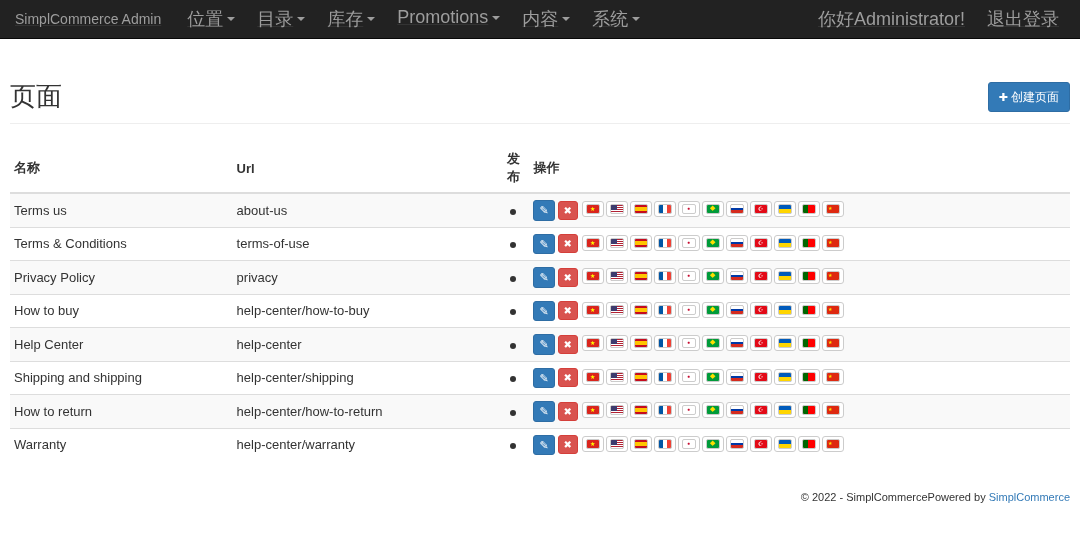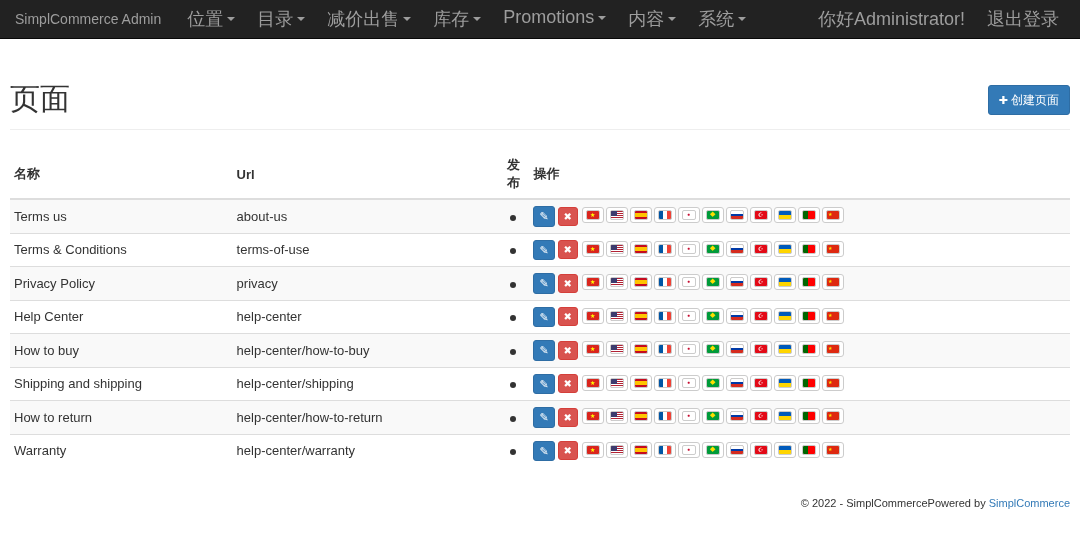--- a/index.html
+++ b/index.html
@@ -6,20 +6,21 @@
     body { font-family: "Helvetica Neue", Helvetica, Arial, sans-serif; font-size: 14px; color: #333; background: #fff; }
     
     .navbar {
       background: #222;
       border-bottom: 1px solid #080808;
       min-height: 29px;
       padding: 0 10px;
       display: flex;
       justify-content: space-between;
       align-items: stretch;
+      text-decoration: underline;
     }
     .navbar-left, .navbar-right { display: flex; align-items: stretch; }
     .navbar-brand {
       color: #9d9d9d;
       font-size: 14px;
       padding: 7px 15px 7px 5px;
       text-decoration: none;
       display: flex;
       align-items: center;
     }
@@ -44,21 +45,21 @@
     .container-fluid { padding: 0 10px; }
     
     .page-header {
       padding: 20px 0 9px;
       margin: 20px 0 20px;
       border-bottom: 1px solid #eee;
       display: flex;
       justify-content: space-between;
       align-items: center;
     }
-    .page-header h1 { font-size: 30px; font-weight: 500; color: #333; }
+    .page-header h1 { font-size: 26px; font-weight: 500; color: #333; }
     
     .btn {
       display: inline-flex;
       align-items: center;
       padding: 5px 10px;
       font-size: 12px;
       line-height: 1.5;
       border-radius: 3px;
       border: 1px solid transparent;
       cursor: pointer;
@@ -150,26 +151,20 @@
     <ul class="navbar-nav" id="nav-left">
         <li>
           <a>
             <span>位置</span>
             <span class="caret"></span>
           </a>
         </li>
         <li>
           <a>
             <span>目录</span>
-            <span class="caret"></span>
-          </a>
-        </li>
-        <li>
-          <a>
-            <span>减价出售</span>
             <span class="caret"></span>
           </a>
         </li>
         <li>
           <a>
             <span>库存</span>
             <span class="caret"></span>
           </a>
         </li>
         <li>
@@ -358,69 +353,69 @@
               </a>
               <a class="flag-btn">
                 <span class="flag f-pt"></span>
               </a>
               <a class="flag-btn">
                 <span class="flag f-cn"></span>
               </a>
             </span></td>
         </tr>
         <tr>
+          <td class="col-name">How to buy</td>
+          <td class="col-url">help-center/how-to-buy</td>
+          <td class="col-pub"><span class="dot"></span></td>
+          <td class="col-act"><span class="action-group">
+              <a class="btn btn-primary btn-xs">
+                <span class="glyph-pencil"></span>
+              </a>
+              <a class="btn btn-danger btn-xs">
+                <span class="glyph-remove"></span>
+              </a>
+            </span><span class="btn-group-flags">
+              <a class="flag-btn">
+                <span class="flag f-vn"></span>
+              </a>
+              <a class="flag-btn">
+                <span class="flag f-us"></span>
+              </a>
+              <a class="flag-btn">
+                <span class="flag f-es"></span>
+              </a>
+              <a class="flag-btn">
+                <span class="flag f-fr"></span>
+              </a>
+              <a class="flag-btn">
+                <span class="flag f-kr"></span>
+              </a>
+              <a class="flag-btn">
+                <span class="flag f-br"></span>
+              </a>
+              <a class="flag-btn">
+                <span class="flag f-ru"></span>
+              </a>
+              <a class="flag-btn">
+                <span class="flag f-tr"></span>
+              </a>
+              <a class="flag-btn">
+                <span class="flag f-ua"></span>
+              </a>
+              <a class="flag-btn">
+                <span class="flag f-pt"></span>
+              </a>
+              <a class="flag-btn">
+                <span class="flag f-cn"></span>
+              </a>
+            </span></td>
+        </tr>
+        <tr>
           <td class="col-name">Help Center</td>
           <td class="col-url">help-center</td>
-          <td class="col-pub"><span class="dot"></span></td>
-          <td class="col-act"><span class="action-group">
-              <a class="btn btn-primary btn-xs">
-                <span class="glyph-pencil"></span>
-              </a>
-              <a class="btn btn-danger btn-xs">
-                <span class="glyph-remove"></span>
-              </a>
-            </span><span class="btn-group-flags">
-              <a class="flag-btn">
-                <span class="flag f-vn"></span>
-              </a>
-              <a class="flag-btn">
-                <span class="flag f-us"></span>
-              </a>
-              <a class="flag-btn">
-                <span class="flag f-es"></span>
-              </a>
-              <a class="flag-btn">
-                <span class="flag f-fr"></span>
-              </a>
-              <a class="flag-btn">
-                <span class="flag f-kr"></span>
-              </a>
-              <a class="flag-btn">
-                <span class="flag f-br"></span>
-              </a>
-              <a class="flag-btn">
-                <span class="flag f-ru"></span>
-              </a>
-              <a class="flag-btn">
-                <span class="flag f-tr"></span>
-              </a>
-              <a class="flag-btn">
-                <span class="flag f-ua"></span>
-              </a>
-              <a class="flag-btn">
-                <span class="flag f-pt"></span>
-              </a>
-              <a class="flag-btn">
-                <span class="flag f-cn"></span>
-              </a>
-            </span></td>
-        </tr>
-        <tr>
-          <td class="col-name">How to buy</td>
-          <td class="col-url">help-center/how-to-buy</td>
           <td class="col-pub"><span class="dot"></span></td>
           <td class="col-act"><span class="action-group">
               <a class="btn btn-primary btn-xs">
                 <span class="glyph-pencil"></span>
               </a>
               <a class="btn btn-danger btn-xs">
                 <span class="glyph-remove"></span>
               </a>
             </span><span class="btn-group-flags">
               <a class="flag-btn">

